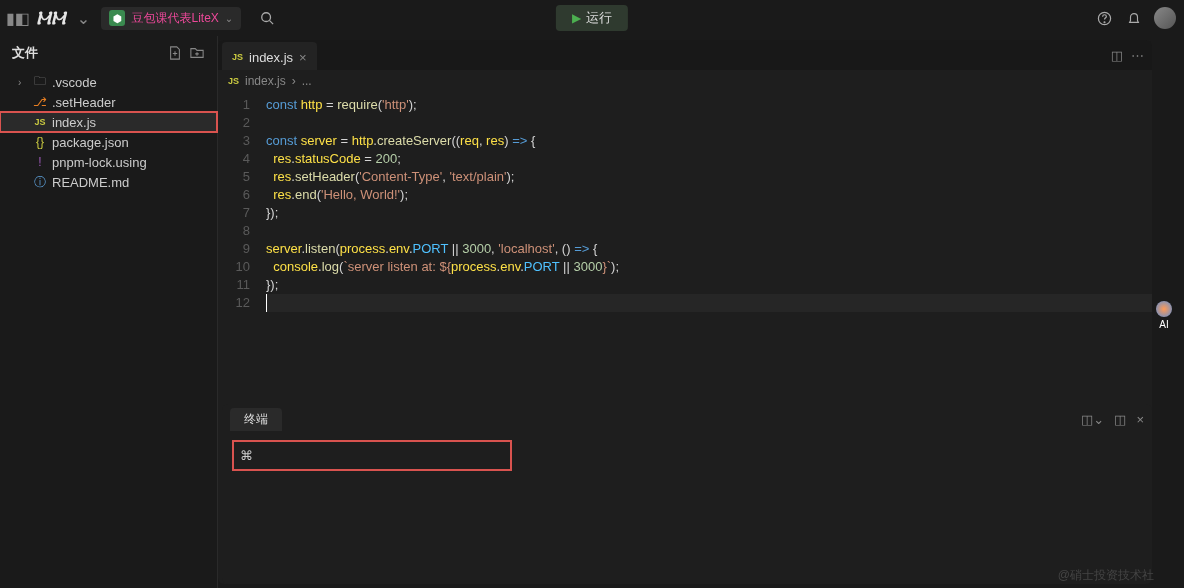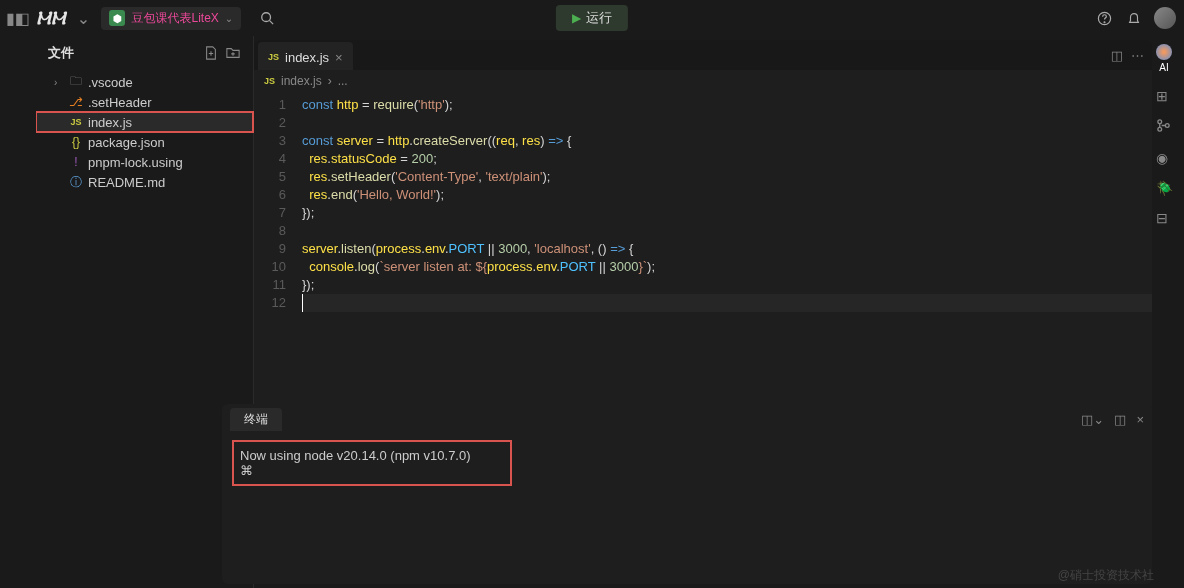--- a/index.html
+++ b/index.html
@@ -12,21 +12,21 @@
     .project-icon { width: 16px; height: 16px; background: #3a8a4f; border-radius: 3px; display: flex; align-items: center; justify-content: center; font-size: 10px; color: #fff; font-weight: bold; }
     .project-name { font-size: 12px; color: #ec4899; }
     .chev-down { font-size: 10px; color: #888; }
     .search-btn { margin-left: 8px; }
     .run-btn { display: flex; align-items: center; gap: 5px; background: #2f3a2f; padding: 4px 16px; border-radius: 4px; position: absolute; left: 50%; transform: translateX(-50%); cursor: pointer; }
     .run-play { color: #4caf50; font-size: 12px; }
     .run-text { color: #ddd; font-size: 13px; }
     .tb-right { margin-left: auto; display: flex; gap: 10px; align-items: center; }
     .avatar { width: 22px; height: 22px; border-radius: 50%; background: linear-gradient(135deg,#888,#555); }
     
-    .main-area { display: flex; flex: 1; overflow: hidden; margin-left: 36px; }
+    .main-area { display: flex; flex: 1; overflow: hidden; }
     
     .sidebar { width: 218px; background: #1a1a1a; display: flex; flex-direction: column; border-right: 1px solid #2a2a2a; }
     .sb-header { display: flex; align-items: center; padding: 8px 12px; }
     .sb-title { font-size: 13px; font-weight: bold; color: #ddd; }
     .sb-actions { margin-left: auto; display: flex; gap: 6px; }
     .sb-icon { width: 16px; height: 16px; color: #888; cursor: pointer; display: flex; align-items: center; justify-content: center; font-size: 13px; }
     
     .file-tree { flex: 1; padding: 2px 0; }
     .ft-row { display: flex; align-items: center; padding: 2px 8px 2px 18px; font-size: 13px; color: #ccc; gap: 5px; cursor: pointer; height: 20px; }
     .ft-chev { width: 10px; font-size: 10px; color: #888; }
@@ -70,21 +70,21 @@
     .terminal-panel { background: #1e1e1e; margin: 4px 4px 4px 222px; border-radius: 6px; height: 180px; display: flex; flex-direction: column; position: absolute; bottom: 0; left: 0; right: 28px; }
     .term-tabs { display: flex; align-items: center; height: 30px; padding: 0 8px; }
     .term-tab { background: #2a2a2a; padding: 3px 14px; border-radius: 4px 4px 0 0; font-size: 12px; color: #ddd; }
     .term-actions { margin-left: auto; display: flex; gap: 10px; color: #888; }
     .ta-btn { cursor: pointer; font-size: 13px; }
     .term-content { flex: 1; font-family: Consolas, monospace; font-size: 13px; padding: 6px 10px; color: #ccc; position: relative; }
     .term-highlight { border: 2px solid #d9534f; padding: 6px; display: inline-block; min-width: 280px; }
     .term-prompt { color: #4caf50; font-size: 11px; }
     .term-dir { color: #4fc1ff; }
     
-    .right-rail { width: 28px; background: #1a1a1a; display: flex; flex-direction: column; align-items: flex-start; padding-top: 8px; gap: 14px; }
+    .right-rail { width: 28px; background: #1a1a1a; display: flex; flex-direction: row; align-items: center; padding-top: 8px; gap: 14px; }
     .rail-ai { font-size: 10px; color: #fff; text-align: center; line-height: 1.2; }
     .rail-ai-icon { width:16px; height:16px; border-radius:50%; background: radial-gradient(circle,#ff9a56,#5a8fd6); margin: 0 auto 2px; }
     .rail-btn { color: #888; font-size: 14px; cursor: pointer; }
     
     .watermark { position: absolute; bottom: 4px; right: 30px; font-size: 12px; color: #444; }
   </style>
 </head>
 <body>
 
 <div class="title-bar">
@@ -238,19 +238,18 @@
   <div class="term-tabs">
     <div class="term-tab">终端</div>
     <div class="term-actions">
       <span class="ta-btn">◫⌄</span>
       <span class="ta-btn">◫</span>
       <span class="ta-btn">×</span>
     </div>
   </div>
   <div class="term-content">
     <div class="term-highlight">
-      <div>Now using node v20.14.0 (npm v10.7.0)</div>
       <div>⌘</div>
     </div>
   </div>
 </div>
 
 <div class="watermark">@硝士投资技术社</div>
 
 </body></html>

